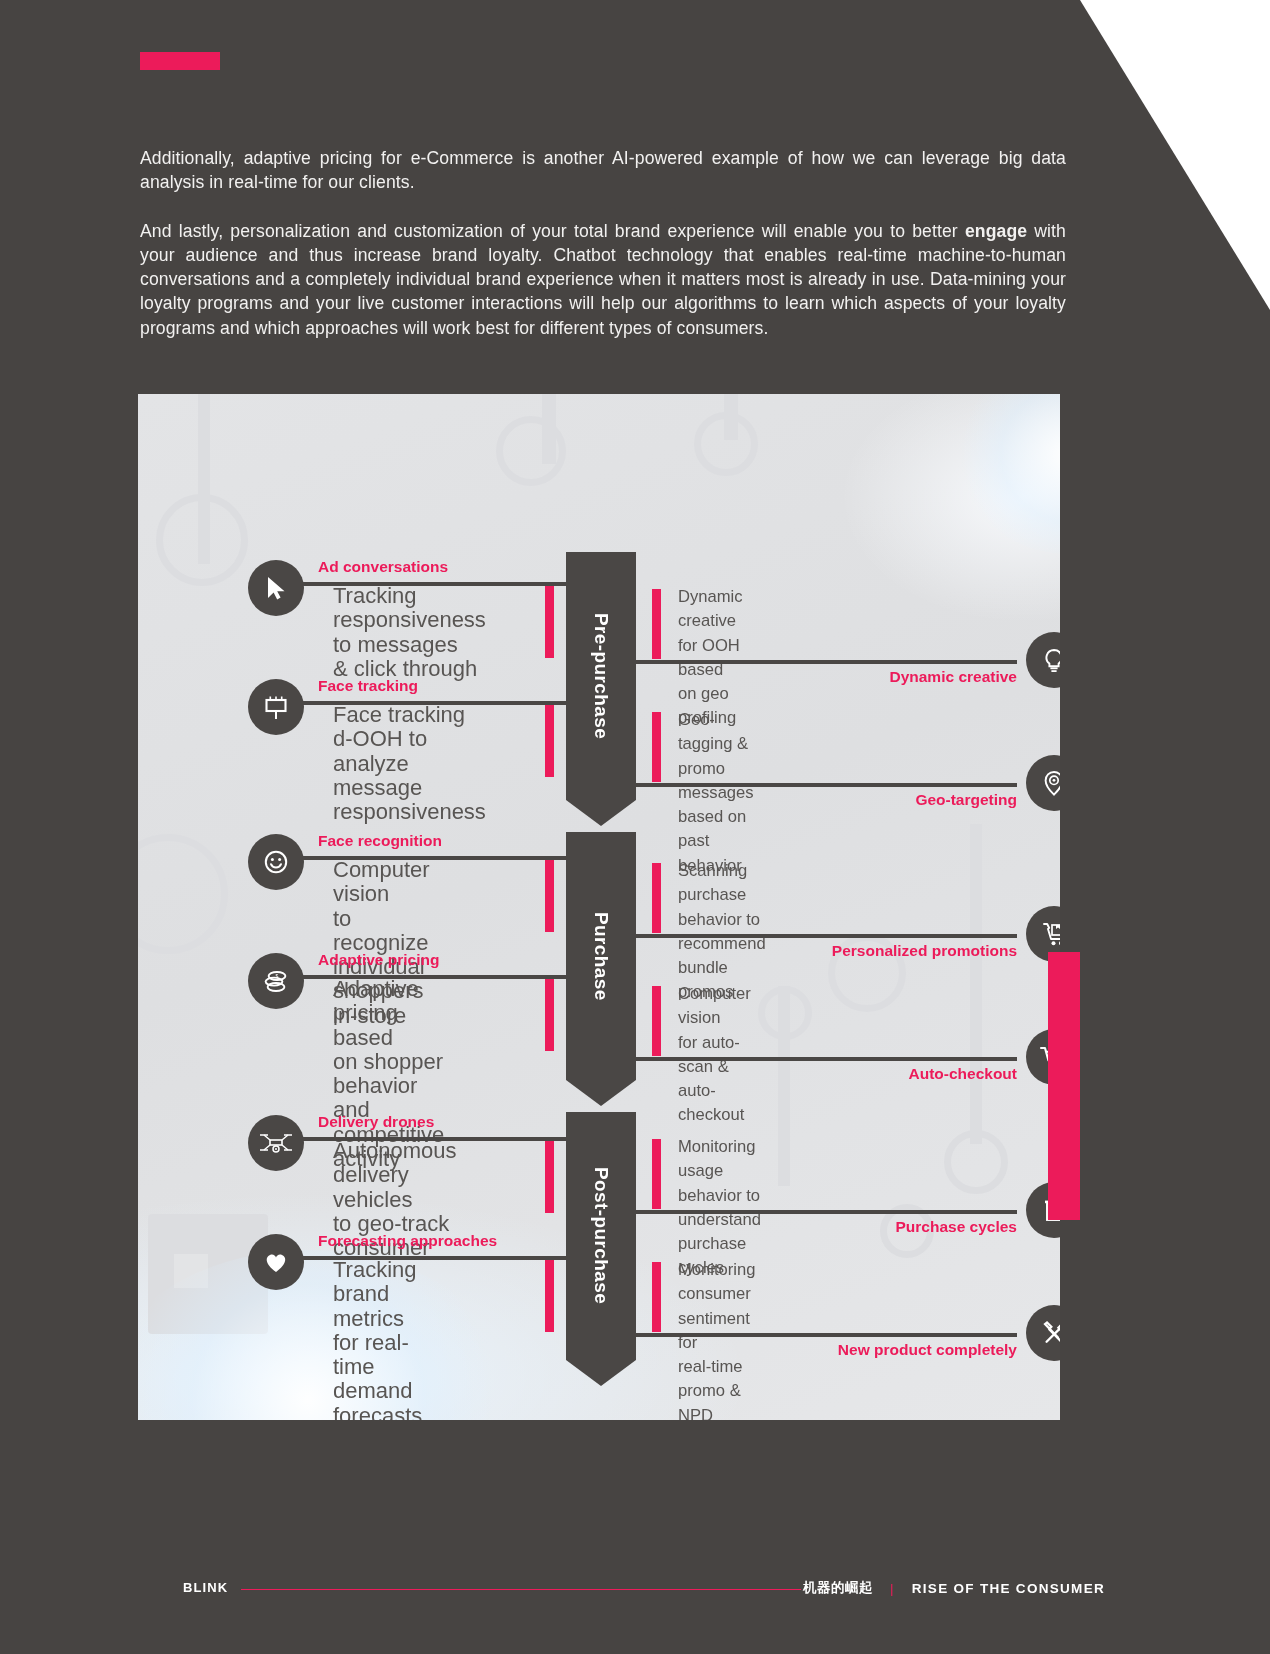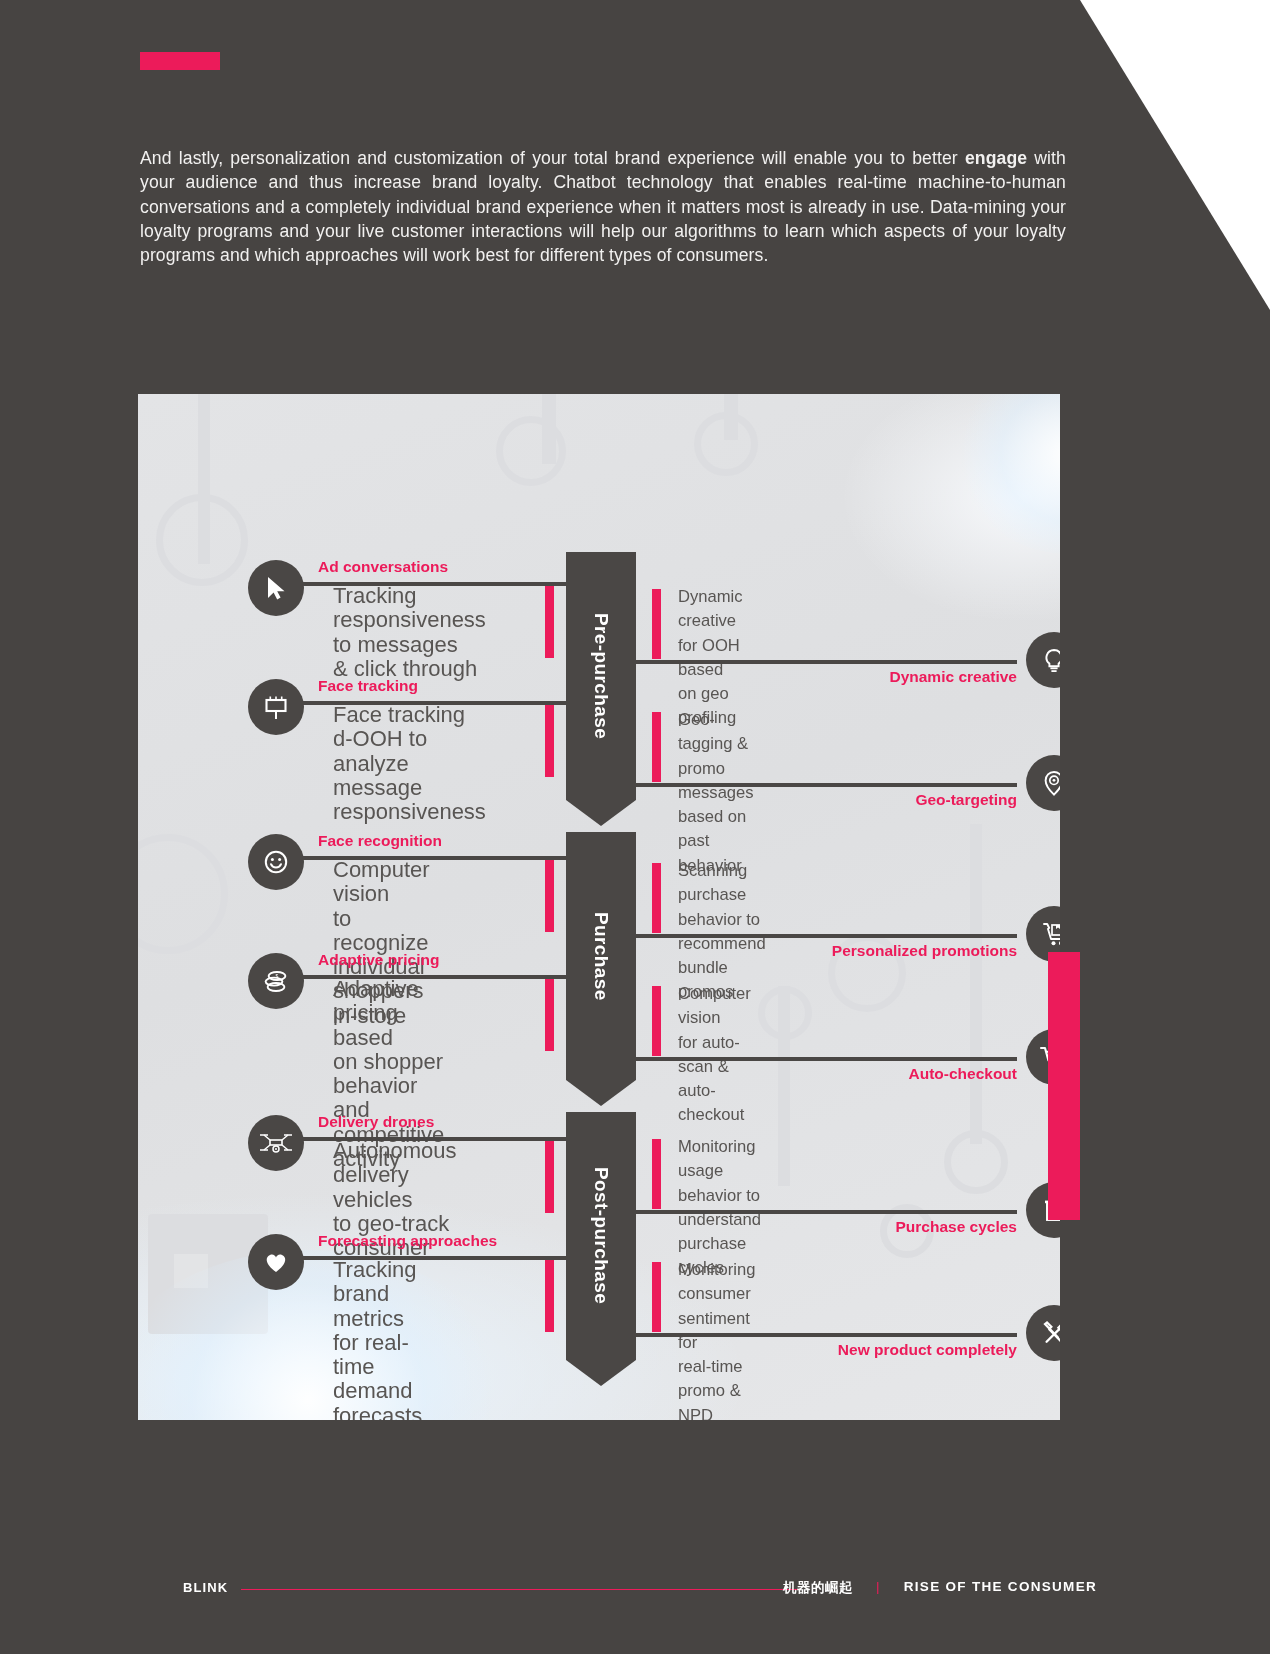--- a/index.html
+++ b/index.html
@@ -173,38 +173,39 @@
   #footer-brand {
     position: absolute; left: 0; top: 2px;
     color: #ffffff; font-weight: 700; font-size: 13px;
     letter-spacing: 1.1px; font-stretch: condensed;
   }
   #footer-rule {
     position: absolute; left: 58px; right: 312px; top: 11px;
     height: 1px; background: #ec1b5a;
   }
   #footer-right {
-    position: absolute; right: 16px; top: 1px;
-    display: flex; align-items: flex-start; gap: 23px;
+    position: absolute; right: 8px; top: 1px;
+    display: flex; align-items: center; gap: 17px;
     color: #ffffff; font-weight: 700; font-size: 13.5px;
     letter-spacing: 1.3px; font-stretch: condensed;
   }
   #footer-cn { font-size: 13.5px; letter-spacing: .5px; }
   #footer-sep { color: #ec1b5a; font-weight: 400; }
 </style>
 </head>
 <body>
 
 <div id="page">
 
   <div id="dark-bg"></div>
   <div id="corner-wedge"></div>
   <div id="top-tab"></div>
 
   <div id="intro">
+    <p class="just">Additionally, adaptive pricing for e-Commerce is another AI-powered example of how we can leverage big data analysis in real-time for our clients.</p>
     <p class="just"><span>And lastly, personalization and customization of your total brand experience will enable you to better </span><b>engage</b><span> with your audience and thus increase brand loyalty. Chatbot technology that enables real-time machine-to-human conversations and a completely individual brand experience when it matters most is already in use. Data-mining your loyalty programs and your live customer interactions will help our algorithms to learn which aspects of your loyalty programs and which approaches will work best for different types of consumers.</span></p>
   </div>
 
   <div id="info-card">
 
     <div class="circ" style="left:18px;  top:100px; width:92px;  height:92px;"></div>
     <div class="circ" style="left:358px; top:22px;  width:70px;  height:70px;"></div>
     <div class="circ" style="left:556px; top:18px;  width:64px;  height:64px;"></div>
     <div class="circ" style="left:-30px; top:440px; width:120px; height:120px;"></div>
     <div class="circ" style="left:690px; top:540px; width:78px;  height:78px;"></div>

